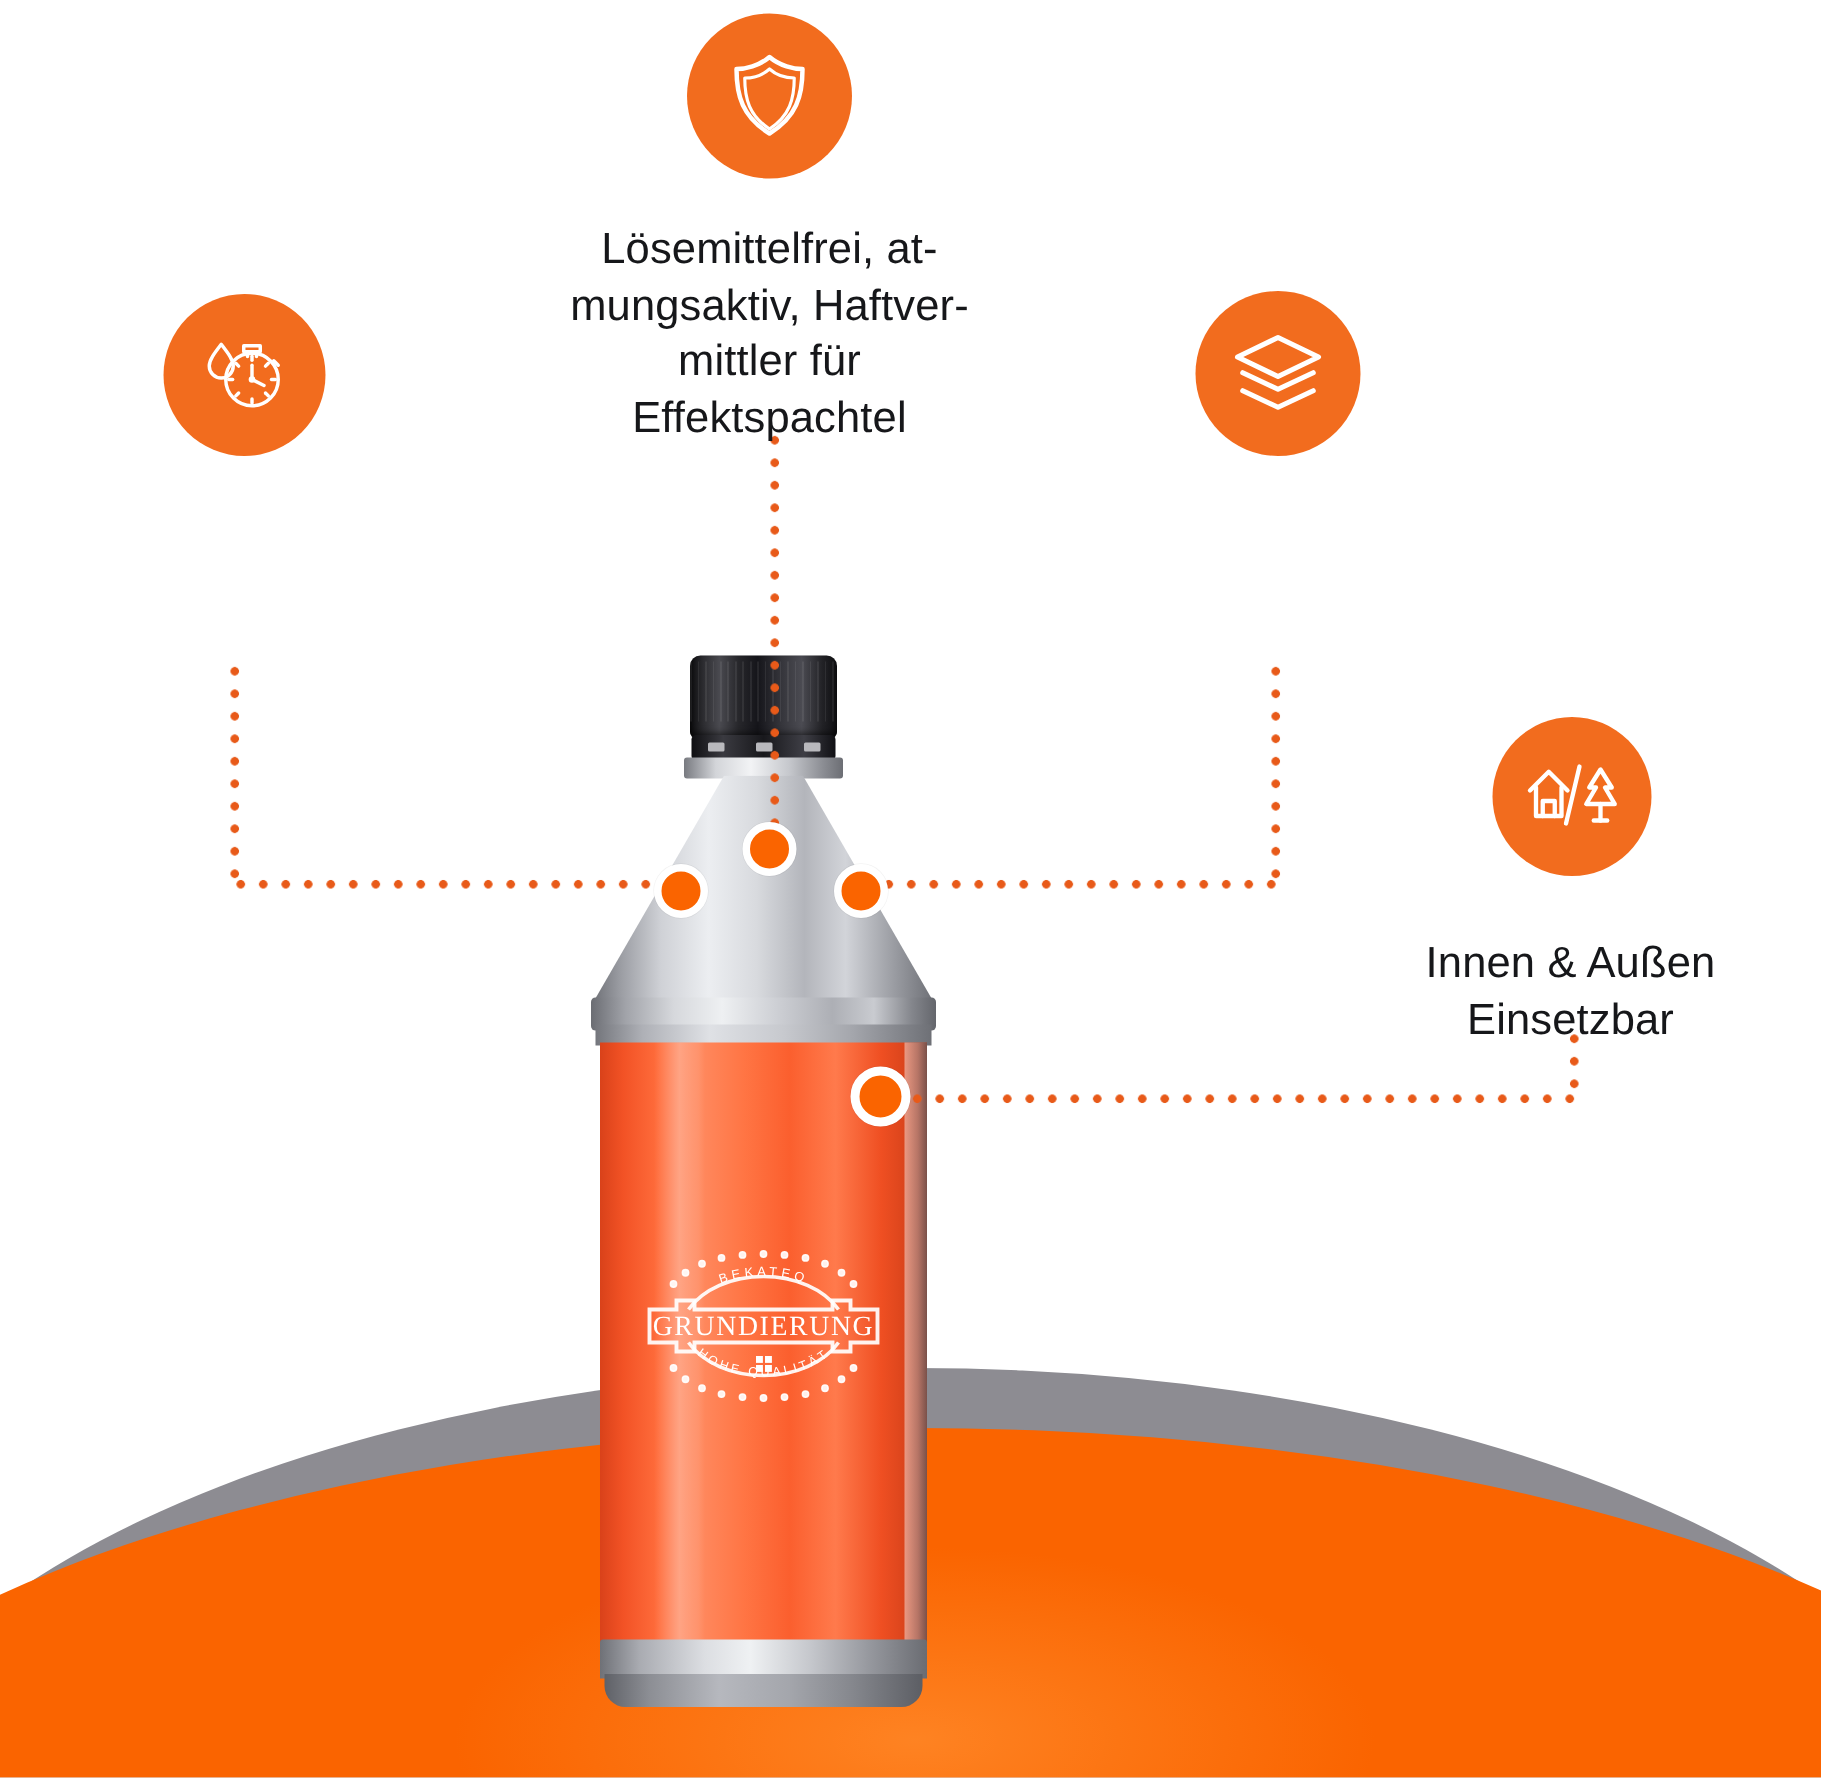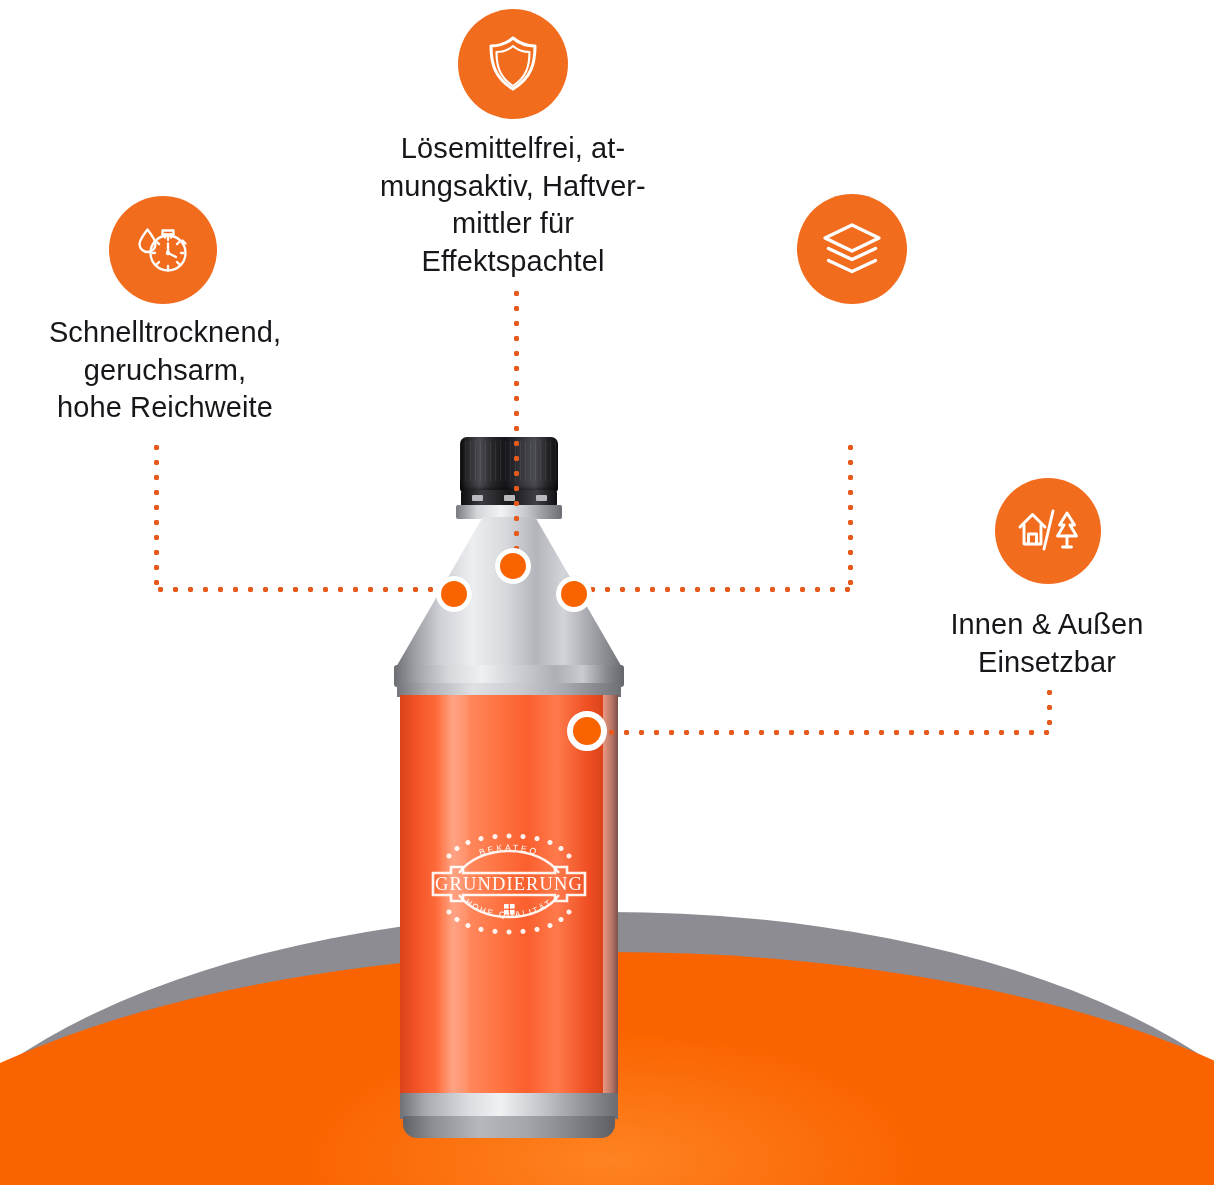--- a/index.html
+++ b/index.html
@@ -47,21 +47,21 @@
   .badge{
     position:absolute; border-radius:50%; background:#f26c1e;
     display:flex; align-items:center; justify-content:center; z-index:8;
   }
   .badge svg{ display:block; }
 
   
   .feat-text{
     position:absolute; z-index:8; color:#16171a;
     font-size:29px; line-height:1.30; font-weight:400;
-    letter-spacing:.1px; white-space:pre-line;
+    letter-spacing:.1px; white-space:pre-line;margin-top:18px;
   }
   .ctr{ text-align:center; }
 
   
   #bottle{ position:absolute; left:381px; top:437px; width:256px; height:704px; z-index:5; }
 
   .cap{
     position:absolute; left:79px; top:0; width:98px; height:55px;
     border-radius:7px 7px 4px 4px;
     background:
@@ -277,23 +277,20 @@
       <path d="M22.5 36 h2.6"></path>
         <path d="M51 36 h2.6"></path>
       <path d="M27.2 25.2 l1.9 1.9"></path>
         <path d="M47 45 l1.9 1.9"></path>
       <path d="M48.9 25.2 l-1.9 1.9"></path>
         <path d="M29.1 45 l-1.9 1.9"></path>
 
       <path d="M52.5 23.5 l3 3"></path>
     </svg>
   </div>
-  <div class="feat-text ctr" style="left:0px; top:314px; width:330px;">Schnelltrocknend,
-geruchsarm,
-hohe Reichweite</div>
 
   <div class="badge" style="left:458px; top:9px; width:110px; height:110px;">
     <svg width="58" height="62" viewBox="0 0 58 62" fill="none" stroke="#ffffff" stroke-width="3" stroke-linecap="round" stroke-linejoin="round">
       <path d="M29 5 C22 11 13 13 7 13 c0 18 4 32 22 43 C47 45 51 31 51 13 c-6 0 -15 -2 -22 -8 Z"></path>
       <path d="M29 13 C24 17.5 17 19 12.5 19 c0 14 3 25 16.5 34 C42.5 44 45.5 33 45.5 19 C41 19 34 17.5 29 13 Z" stroke-width="2.1"></path>
     </svg>
   </div>
   <div class="feat-text ctr" style="left:333px; top:130px; width:360px;">Lösemittelfrei, at-
 mungsaktiv, Haftver-
 mittler für

